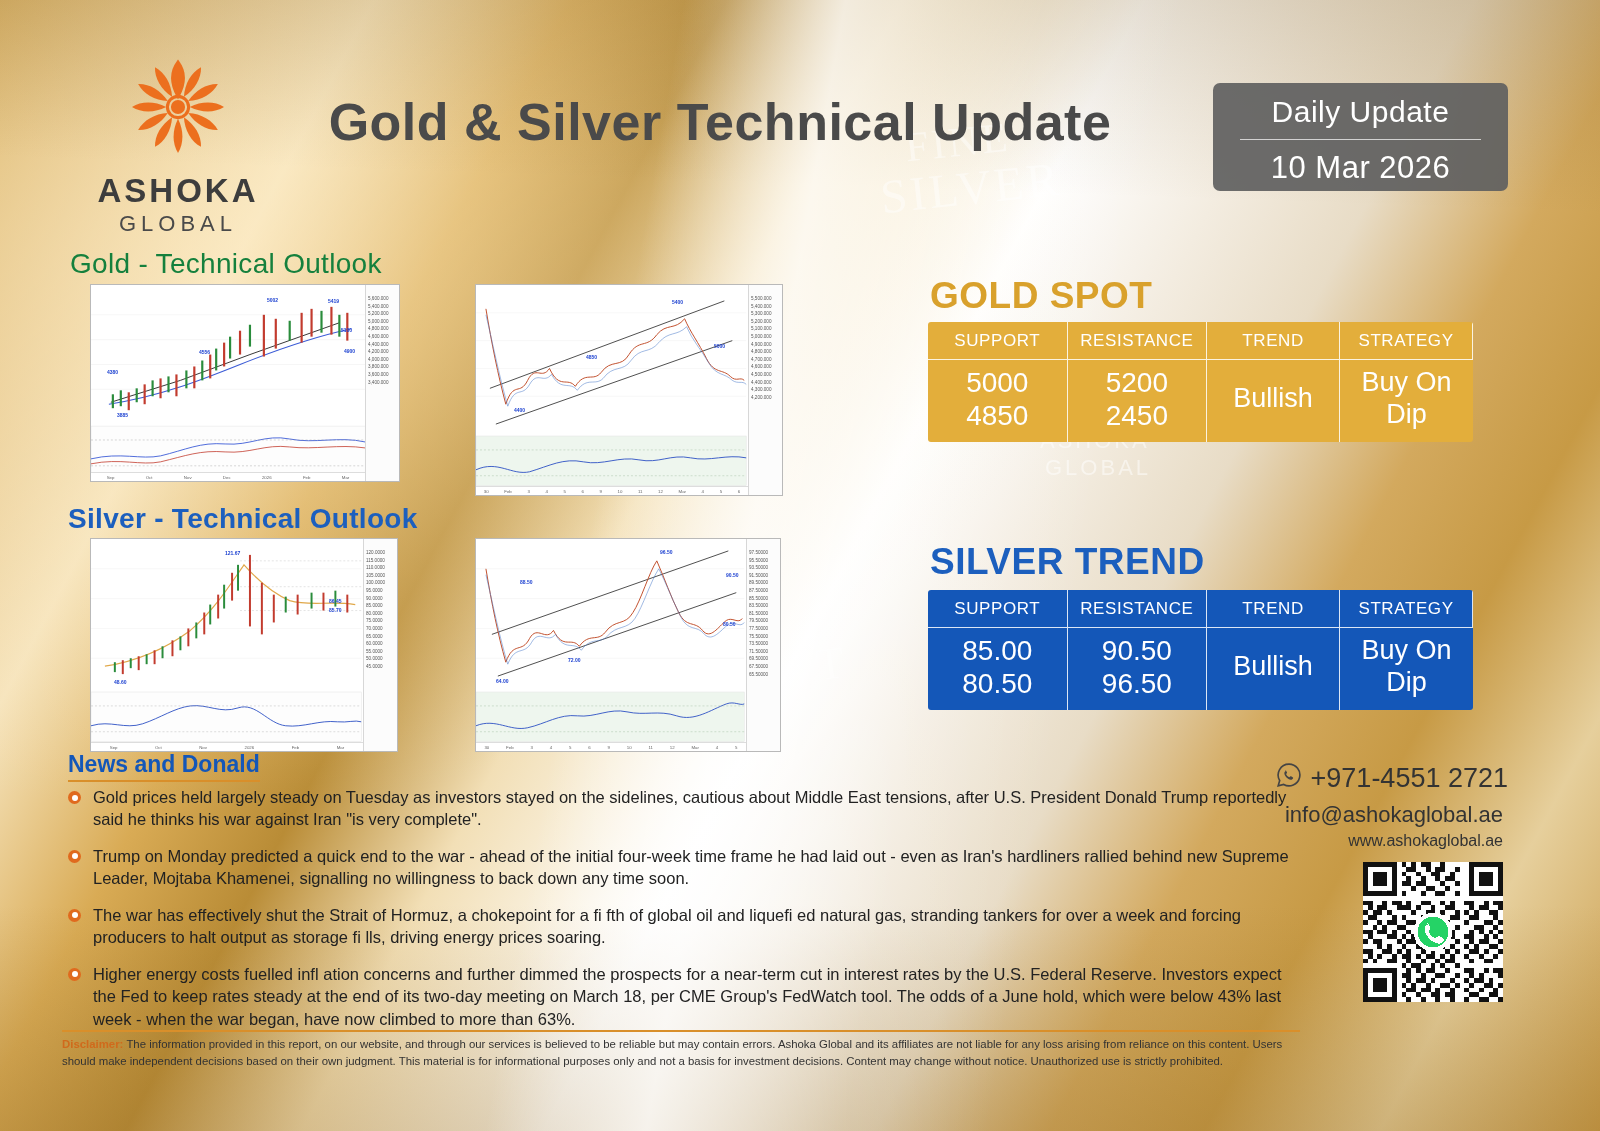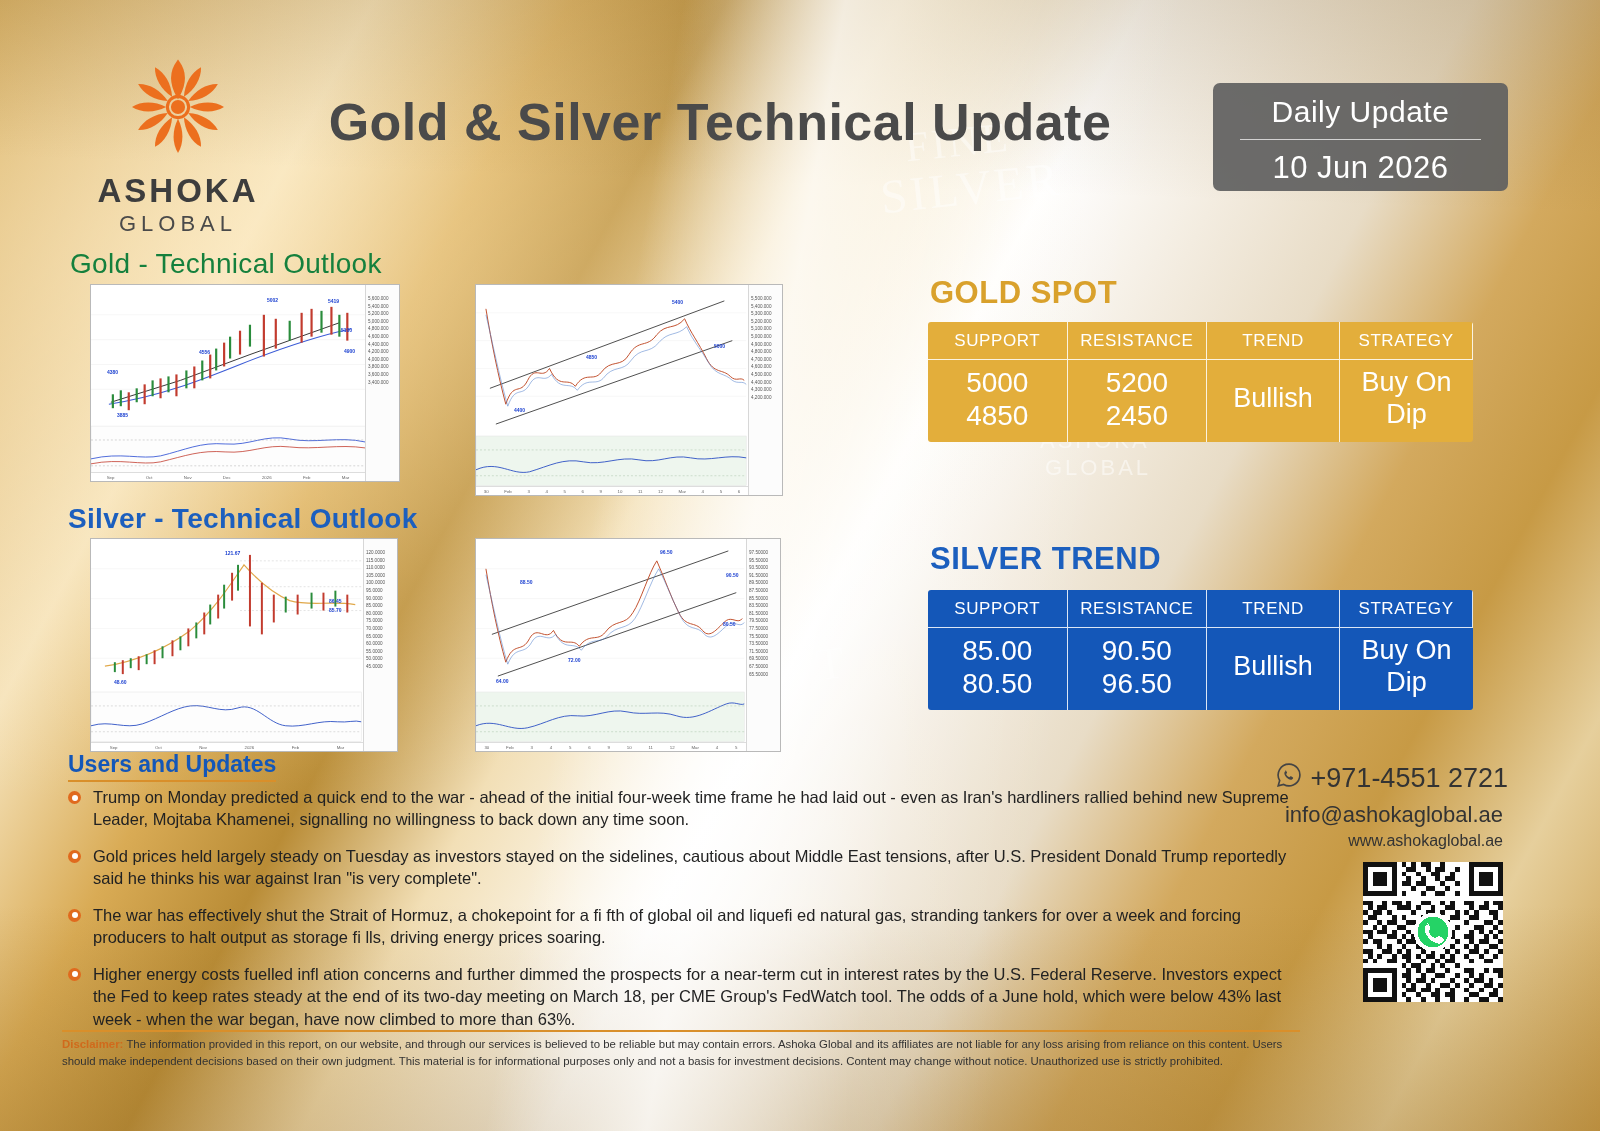--- a/index.html
+++ b/index.html
@@ -94,21 +94,21 @@
   .chart .tag {
     position: absolute; font-size: 5px; color: #1a3fd0; font-weight: 700;
   }
 
   #chart-gold-daily  { left: 90px;  top: 284px; width: 310px; height: 198px; }
   #chart-gold-60m    { left: 475px; top: 284px; width: 308px; height: 212px; }
   #chart-silver-daily{ left: 90px;  top: 538px; width: 308px; height: 214px; }
   #chart-silver-60m  { left: 475px; top: 538px; width: 306px; height: 214px; }
 
   
-  .spot-heading { position: absolute; font-size: 31px; font-weight: 700; letter-spacing: 0.5px; }
+  .spot-heading { position: absolute; font-size: 37px; font-weight: 700; letter-spacing: 0.5px; }
   #gold-spot-heading  { left: 930px; top: 275px; color: #d9a12c; }
   #silver-spot-heading{ left: 930px; top: 541px; color: #1c5fbe; }
 
   .spot-table {
     position: absolute; left: 928px; width: 545px; display: grid;
     grid-template-columns: 1.05fr 1.05fr 1fr 1fr;
     color: #fff; border-radius: 3px; overflow: hidden;
   }
   #gold-spot-table   { top: 322px; background: #e3ae3b; }
   #silver-spot-table { top: 590px; background: #1457b8; }
@@ -205,21 +205,21 @@
     </div>
     <div class="logo-name">ASHOKA</div>
     <div class="logo-sub">GLOBAL</div>
   </div>
 
   <div class="main-title">Gold &amp; Silver Technical Update</div>
 
   <div class="date-box">
     <div class="d1">Daily Update</div>
     <div class="sep"></div>
-    <div class="d2">10 Jun 2026</div>
+    <div class="d2">10 Mar 2026</div>
   </div>
 
   <div class="sec-title-gold">Gold - Technical Outlook</div>
   <div class="sec-title-silver">Silver - Technical Outlook</div>
 
   <div class="chart" id="chart-gold-daily">
     <div class="tl-lbl">Gold  5002</div>
     <div class="ttl">SPOT GOLD DAILY CHART</div>
     <svg viewBox="0 0 310 198" preserveAspectRatio="none">
       <rect x="0" y="0" width="276" height="142" fill="#ffffff"></rect>
@@ -547,29 +547,29 @@
       <span>80.50</span>
     </div>
     <div class="vcell">
       <span>90.50</span>
       <span>96.50</span>
     </div>
     <div class="vcell single">Bullish</div>
     <div class="vcell single">Buy On Dip</div>
   </div>
 
-  <div class="news-title">Users and Updates</div>
+  <div class="news-title">News and Donald</div>
   <div class="news-list">
     <div class="news-item">
       <div class="news-bullet"></div>
-      <div class="news-text">Trump on Monday predicted a quick end to the war - ahead of the initial four-week time frame he had laid out - even as Iran's hardliners rallied behind new Supreme Leader, Mojtaba Khamenei, signalling no willingness to back down any time soon.</div>
+      <div class="news-text">Gold prices held largely steady on Tuesday as investors stayed on the sidelines, cautious about Middle East tensions, after U.S. President Donald Trump reportedly said he thinks his war against Iran "is very complete".</div>
     </div>
     <div class="news-item">
       <div class="news-bullet"></div>
-      <div class="news-text">Gold prices held largely steady on Tuesday as investors stayed on the sidelines, cautious about Middle East tensions, after U.S. President Donald Trump reportedly said he thinks his war against Iran "is very complete".</div>
+      <div class="news-text">Trump on Monday predicted a quick end to the war - ahead of the initial four-week time frame he had laid out - even as Iran's hardliners rallied behind new Supreme Leader, Mojtaba Khamenei, signalling no willingness to back down any time soon.</div>
     </div>
     <div class="news-item">
       <div class="news-bullet"></div>
       <div class="news-text">The war has effectively shut the Strait of Hormuz, a chokepoint for a fi fth of global oil and liquefi ed natural gas, stranding tankers for over a week and forcing producers to halt output as storage fi lls, driving energy prices soaring.</div>
     </div>
     <div class="news-item">
       <div class="news-bullet"></div>
       <div class="news-text">Higher energy costs fuelled infl ation concerns and further dimmed the prospects for a near-term cut in interest rates by the U.S. Federal Reserve. Investors expect the Fed to keep rates steady at the end of its two-day meeting on March 18, per CME Group's FedWatch tool. The odds of a June hold, which were below 43% last week - when the war began, have now climbed to more than 63%.</div>
     </div>
   </div>

